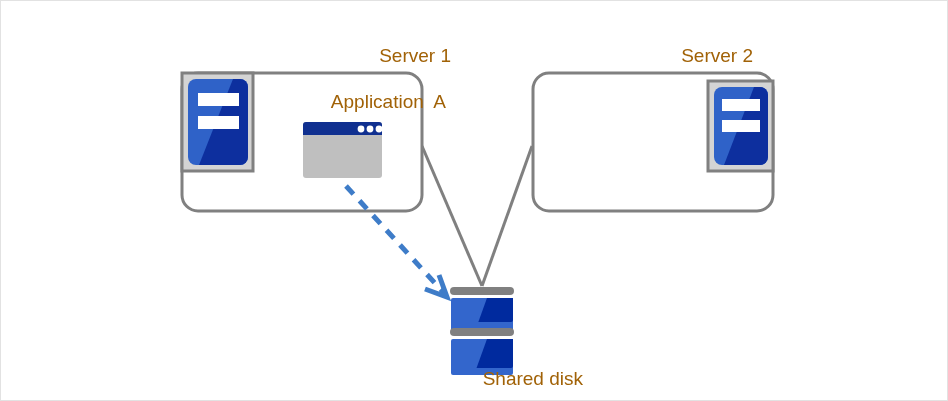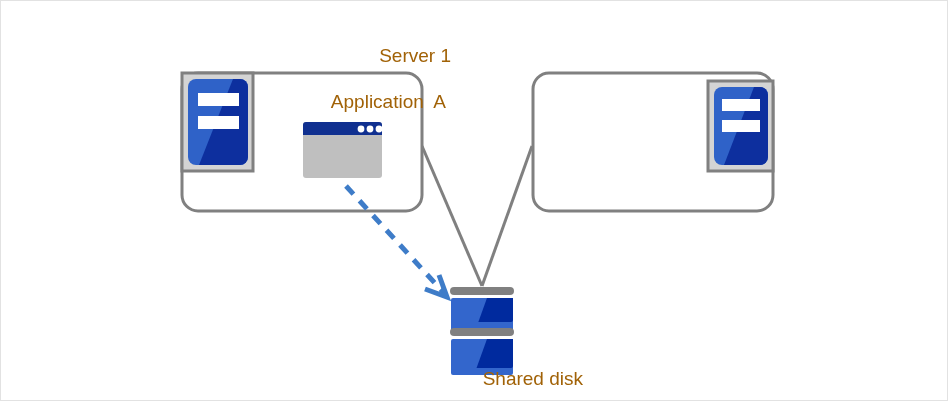--- a/index.html
+++ b/index.html
@@ -124,18 +124,19 @@
 
     <g>
       <path d="M 345 185 L 443 292" fill="none" stroke="#3e7cc8" stroke-width="5" stroke-dasharray="11 9" stroke-linecap="butt"></path>
       <path d="M 424 288 L 446 296 L 438 274" fill="none" stroke="#3e7cc8" stroke-width="5" stroke-linejoin="miter" stroke-linecap="butt"></path>
     </g>
 
   </svg>
 
   <div class="lbl" id="server1-label">Server 1</div>
 
+  <div class="lbl" id="server2-label">Server 2</div>
 
   <div class="lbl" id="disk-label">Shared disk</div>
 
   <div class="lbl" id="app-a-label">Application  A</div>
 
 </div>
 
 </body></html>

